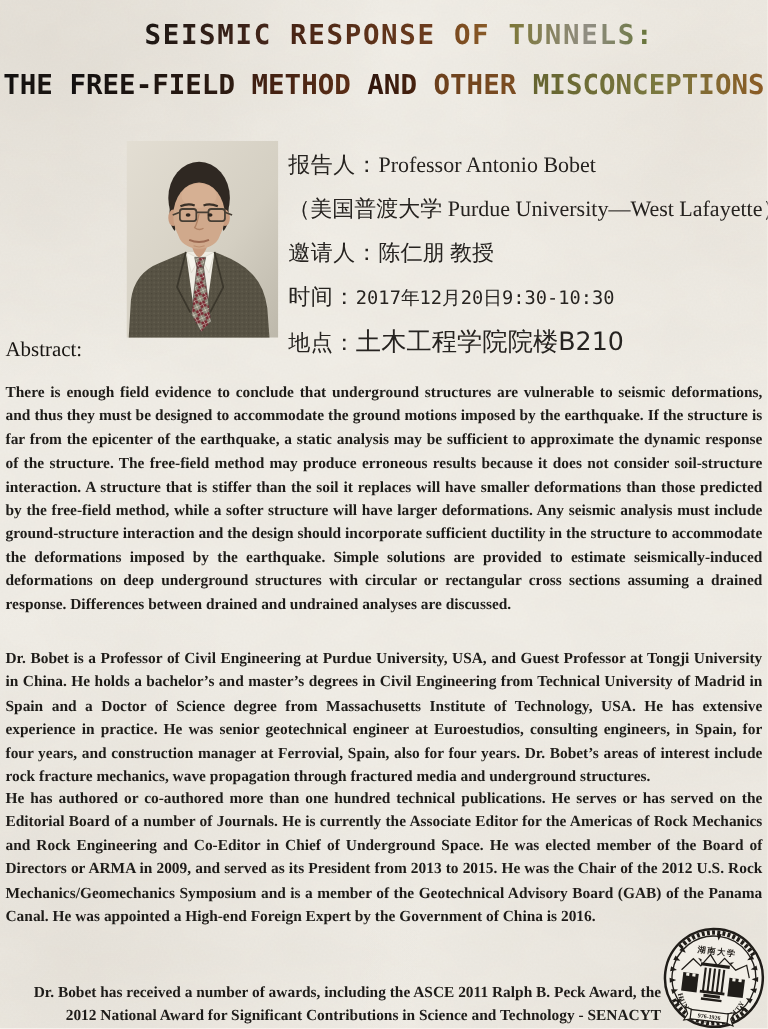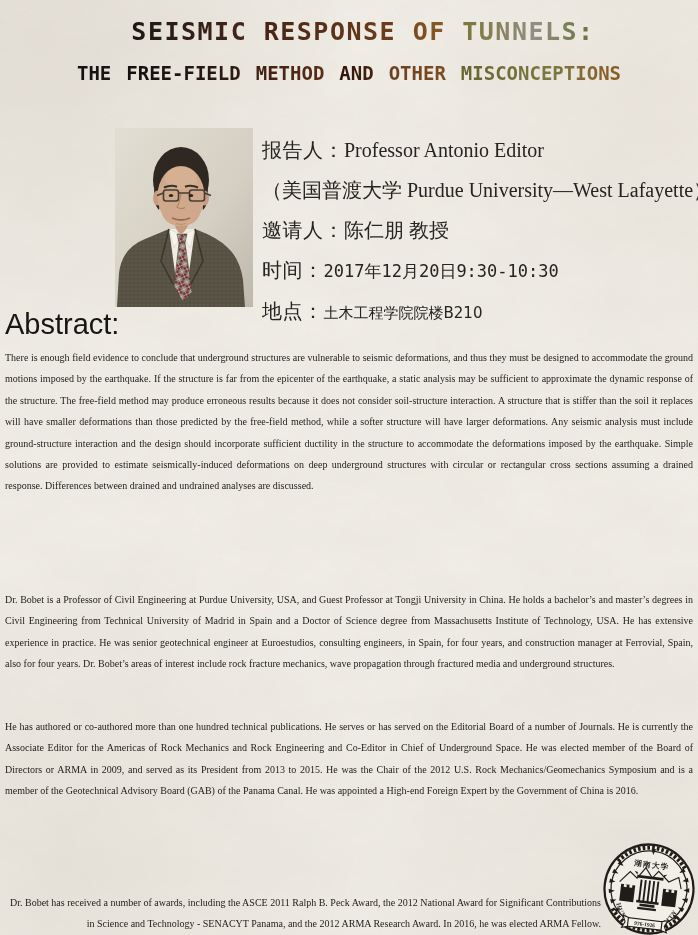--- a/index.html
+++ b/index.html
@@ -13,21 +13,21 @@
       radial-gradient(circle at 96% 12%, rgba(140,110,80,.06), transparent 25%),
       radial-gradient(circle at 10% 92%, rgba(115,95,72,.07), transparent 30%),
       radial-gradient(circle at 92% 94%, rgba(115,95,72,.06), transparent 30%);
   }
   .layer { position:absolute; z-index:2; }
 
   
   .tl { position:absolute; left:0; right:0; z-index:2; text-align:center;
         font-family:"DejaVu Sans Mono", monospace; font-weight:bold; white-space:nowrap; }
   #t1 { top:17px;  font-size:25px; letter-spacing:1.5px; transform:translateX(14px); }
-  #t2 { top:62px;  font-size:19px; letter-spacing:0; }
+  #t2 { top:62px;  font-size:25px; letter-spacing:0; }
   .tl .w { display:inline-block; color:#2a1d15; -webkit-background-clip:text; background-clip:text;
            -webkit-text-fill-color:transparent; }
   #t1 .w { margin-right:16.5px; } #t1 .w:last-child { margin-right:0; }
   #t2 .w { margin-right:15px; }   #t2 .w:last-child { margin-right:0; }
   .t1w1 { background-image:linear-gradient(90deg,#1c1714,#45261a); }
   .t1w2 { background-image:linear-gradient(90deg,#472415,#6e3d1e); }
   .t1w3 { background-image:linear-gradient(90deg,#7a4a20,#8a5c28); }
   .t1w4 { background-image:linear-gradient(90deg,#7c7636,#918e84 55%,#637232); }
   .t2w1 { background-image:linear-gradient(90deg,#131110,#1a1512); }
   .t2w2 { background-image:linear-gradient(90deg,#121010,#2e1c12); }
@@ -36,26 +36,26 @@
   .t2w5 { background-image:linear-gradient(90deg,#6b401d,#7c4d22); }
   .t2w6 { background-image:linear-gradient(90deg,#656430,#7b7940 55%,#8a5a24); }
 
   
   .photo { left:115px; top:128px; width:138px; height:179px; }
 
   
   .info { left:262px; top:130px; font-size:20px; line-height:40px; color:#262320; white-space:nowrap; }
   .info .lab { letter-spacing:.5px; }
   .goth  { font-family:"DejaVu Sans Mono", monospace; font-size:17px; }
-  .goth2 { font-family:"DejaVu Sans", sans-serif; font-size:15px; }
-
-  
-  .section-head { font-family:Liberation Sans, sans-serif; font-weight:normal; font-size:29px; color:#181512; }
+  .goth2 { font-family:"DejaVu Sans", sans-serif; font-size:23px; }
+
+  
+  .section-head { font-family:Liberation Serif, serif; font-weight:normal; font-size:19px; color:#181512; }
   #abstract-head { left:5px; top:308px; }
-  .body-text { width:688px; left:5px; font-size:10px; line-height:21.4px; text-align:justify; color:#1e1c19; }
+  .body-text { width:688px; left:5px; font-size:14px; line-height:21.4px; text-align:justify; color:#1e1c19;font-weight:bold; }
   #abstract-body { top:347px; }
   #about-head { left:5px; top:550px; }
   #about-p1 { top:589px; }
   #about-p2 { top:716px; }
   #about-p3 { top:892px; width:596px; text-align:right; }
 
   
   .seal { right:2px; top:841px; width:94px; height:96px; transform:rotate(7deg); }
 </style>
 </head>
@@ -141,21 +141,21 @@
       <ellipse cx="56" cy="67.5" rx="2.2" ry="1.6" fill="#2e2620"></ellipse>
       <ellipse cx="76" cy="67.5" rx="2.2" ry="1.6" fill="#2e2620"></ellipse>
 
       <path d="M66,66 Q64,76 62,79 Q66,82 70,79.5" fill="none" stroke="#b08264" stroke-width="1.2"></path>
       <path d="M57,90 Q66,94 75,90" fill="none" stroke="#9c6a52" stroke-width="1.8"></path>
       <path d="M61,95.5 Q66,97.5 71,95.5" fill="none" stroke="#bd8f70" stroke-width="1"></path>
     </svg>
   </div>
 
   <div class="layer info">
-    <div><span class="lab">报告人：</span><span>Professor Antonio Editor</span></div>
+    <div><span class="lab">报告人：</span><span>Professor Antonio Bobet</span></div>
     <div>（美国普渡大学 Purdue University—West Lafayette）</div>
     <div><span class="lab">邀请人：</span><span>陈仁朋 教授</span></div>
     <div><span class="lab">时间：</span><span class="goth">2017年12月20日9:30-10:30</span></div>
     <div><span class="lab">地点：</span><span class="goth2">土木工程学院院楼B210</span></div>
   </div>
 
   <h2 id="abstract-head" class="layer section-head">Abstract:</h2>
   <p id="abstract-body" class="layer body-text">There is enough field evidence to conclude that underground structures are vulnerable to seismic deformations, and thus they must be designed to accommodate the ground motions imposed by the earthquake. If the structure is far from the epicenter of the earthquake, a static analysis may be sufficient to approximate the dynamic response of the structure. The free-field method may produce erroneous results because it does not consider soil-structure interaction. A structure that is stiffer than the soil it replaces will have smaller deformations than those predicted by the free-field method, while a softer structure will have larger deformations. Any seismic analysis must include ground-structure interaction and the design should incorporate sufficient ductility in the structure to accommodate the deformations imposed by the earthquake. Simple solutions are provided to estimate seismically-induced deformations on deep underground structures with circular or rectangular cross sections assuming a drained response. Differences between drained and undrained analyses are discussed.</p>
 
   <p id="about-p1" class="layer body-text">Dr. Bobet is a Professor of Civil Engineering at Purdue University, USA, and Guest Professor at Tongji University in China. He holds a bachelor’s and master’s degrees in Civil Engineering from Technical University of Madrid in Spain and a Doctor of Science degree from Massachusetts Institute of Technology, USA. He has extensive experience in practice. He was senior geotechnical engineer at Euroestudios, consulting engineers, in Spain, for four years, and construction manager at Ferrovial, Spain, also for four years. Dr. Bobet’s areas of interest include rock fracture mechanics, wave propagation through fractured media and underground structures.</p>

